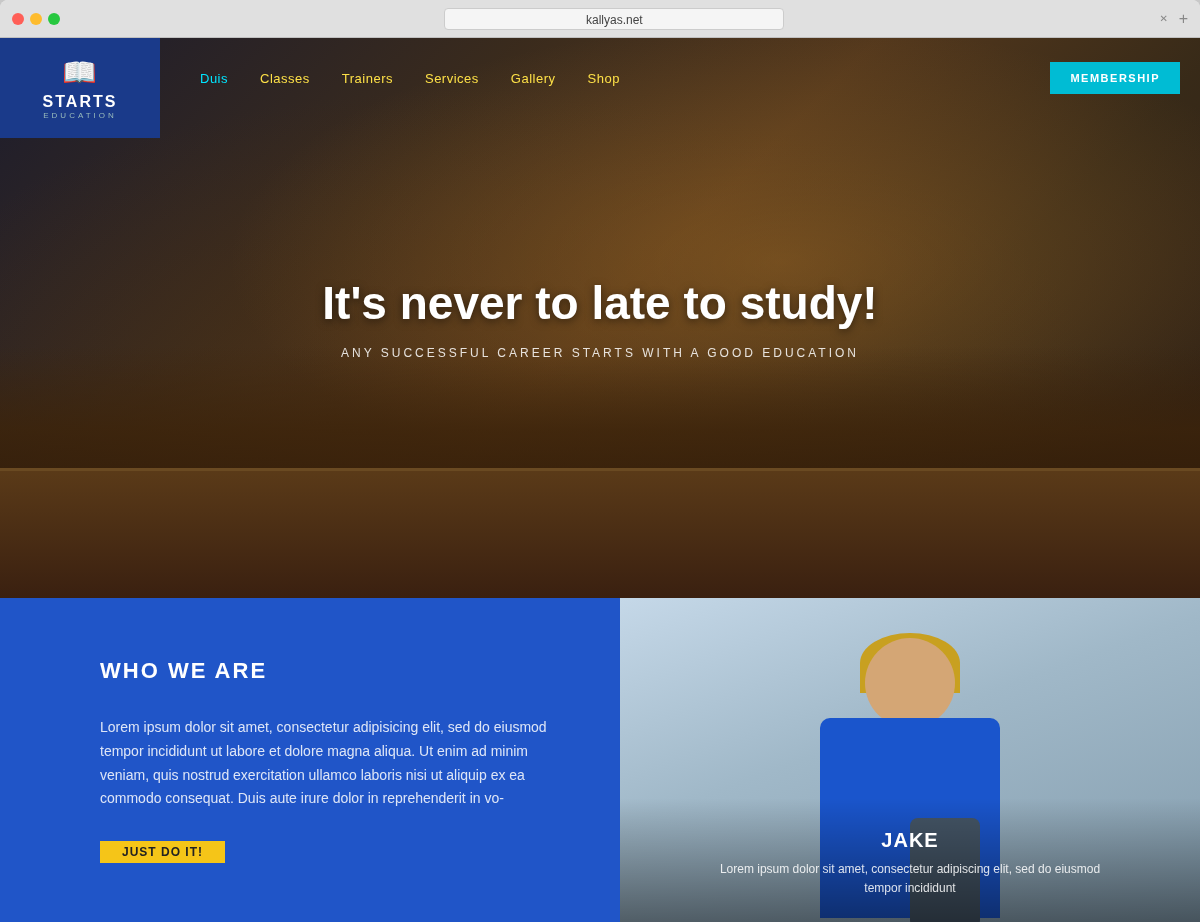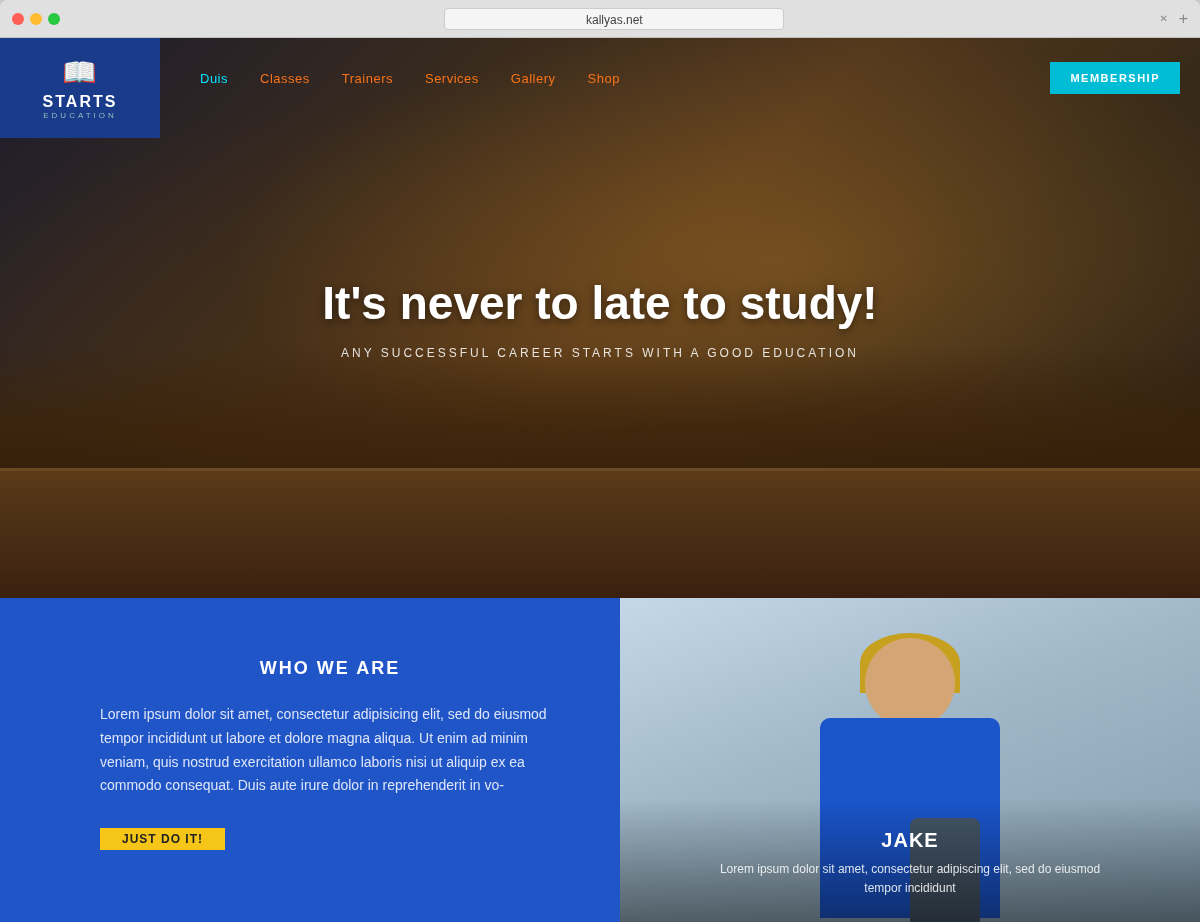--- a/index.html
+++ b/index.html
@@ -138,21 +138,21 @@
     }
     .nav-links {
       display: flex;
       align-items: center;
       gap: 32px;
       margin-left: 40px;
       flex: 1;
     }
     .nav-link {
       font-size: 13px;
-      color: #f97316;
+      color: #fde047;
       text-decoration: none;
       cursor: pointer;
       letter-spacing: 0.5px;
     }
     .nav-link.active {
       color: #00e5ff;
     }
     .membership-btn {
       background: #00bcd4;
       color: white;
@@ -202,27 +202,26 @@
 
     
     .blue-panel {
       background: #2055c8;
       width: 620px;
       padding: 60px 60px 40px 100px;
       position: relative;
       z-index: 1;
     }
     .who-title {
-      font-size: 18px;
+      font-size: 22px;
       font-weight: bold;
       color: white;
       letter-spacing: 2px;
-      margin-bottom: 24px;
+      margin-bottom: 32px;
       text-transform: uppercase;
-      text-align: center;
     }
     .who-text {
       font-size: 14px;
       color: rgba(255,255,255,0.85);
       line-height: 1.7;
       margin-bottom: 30px;
     }
     .just-do-btn {
       background: #f5c518;
       color: #222;

